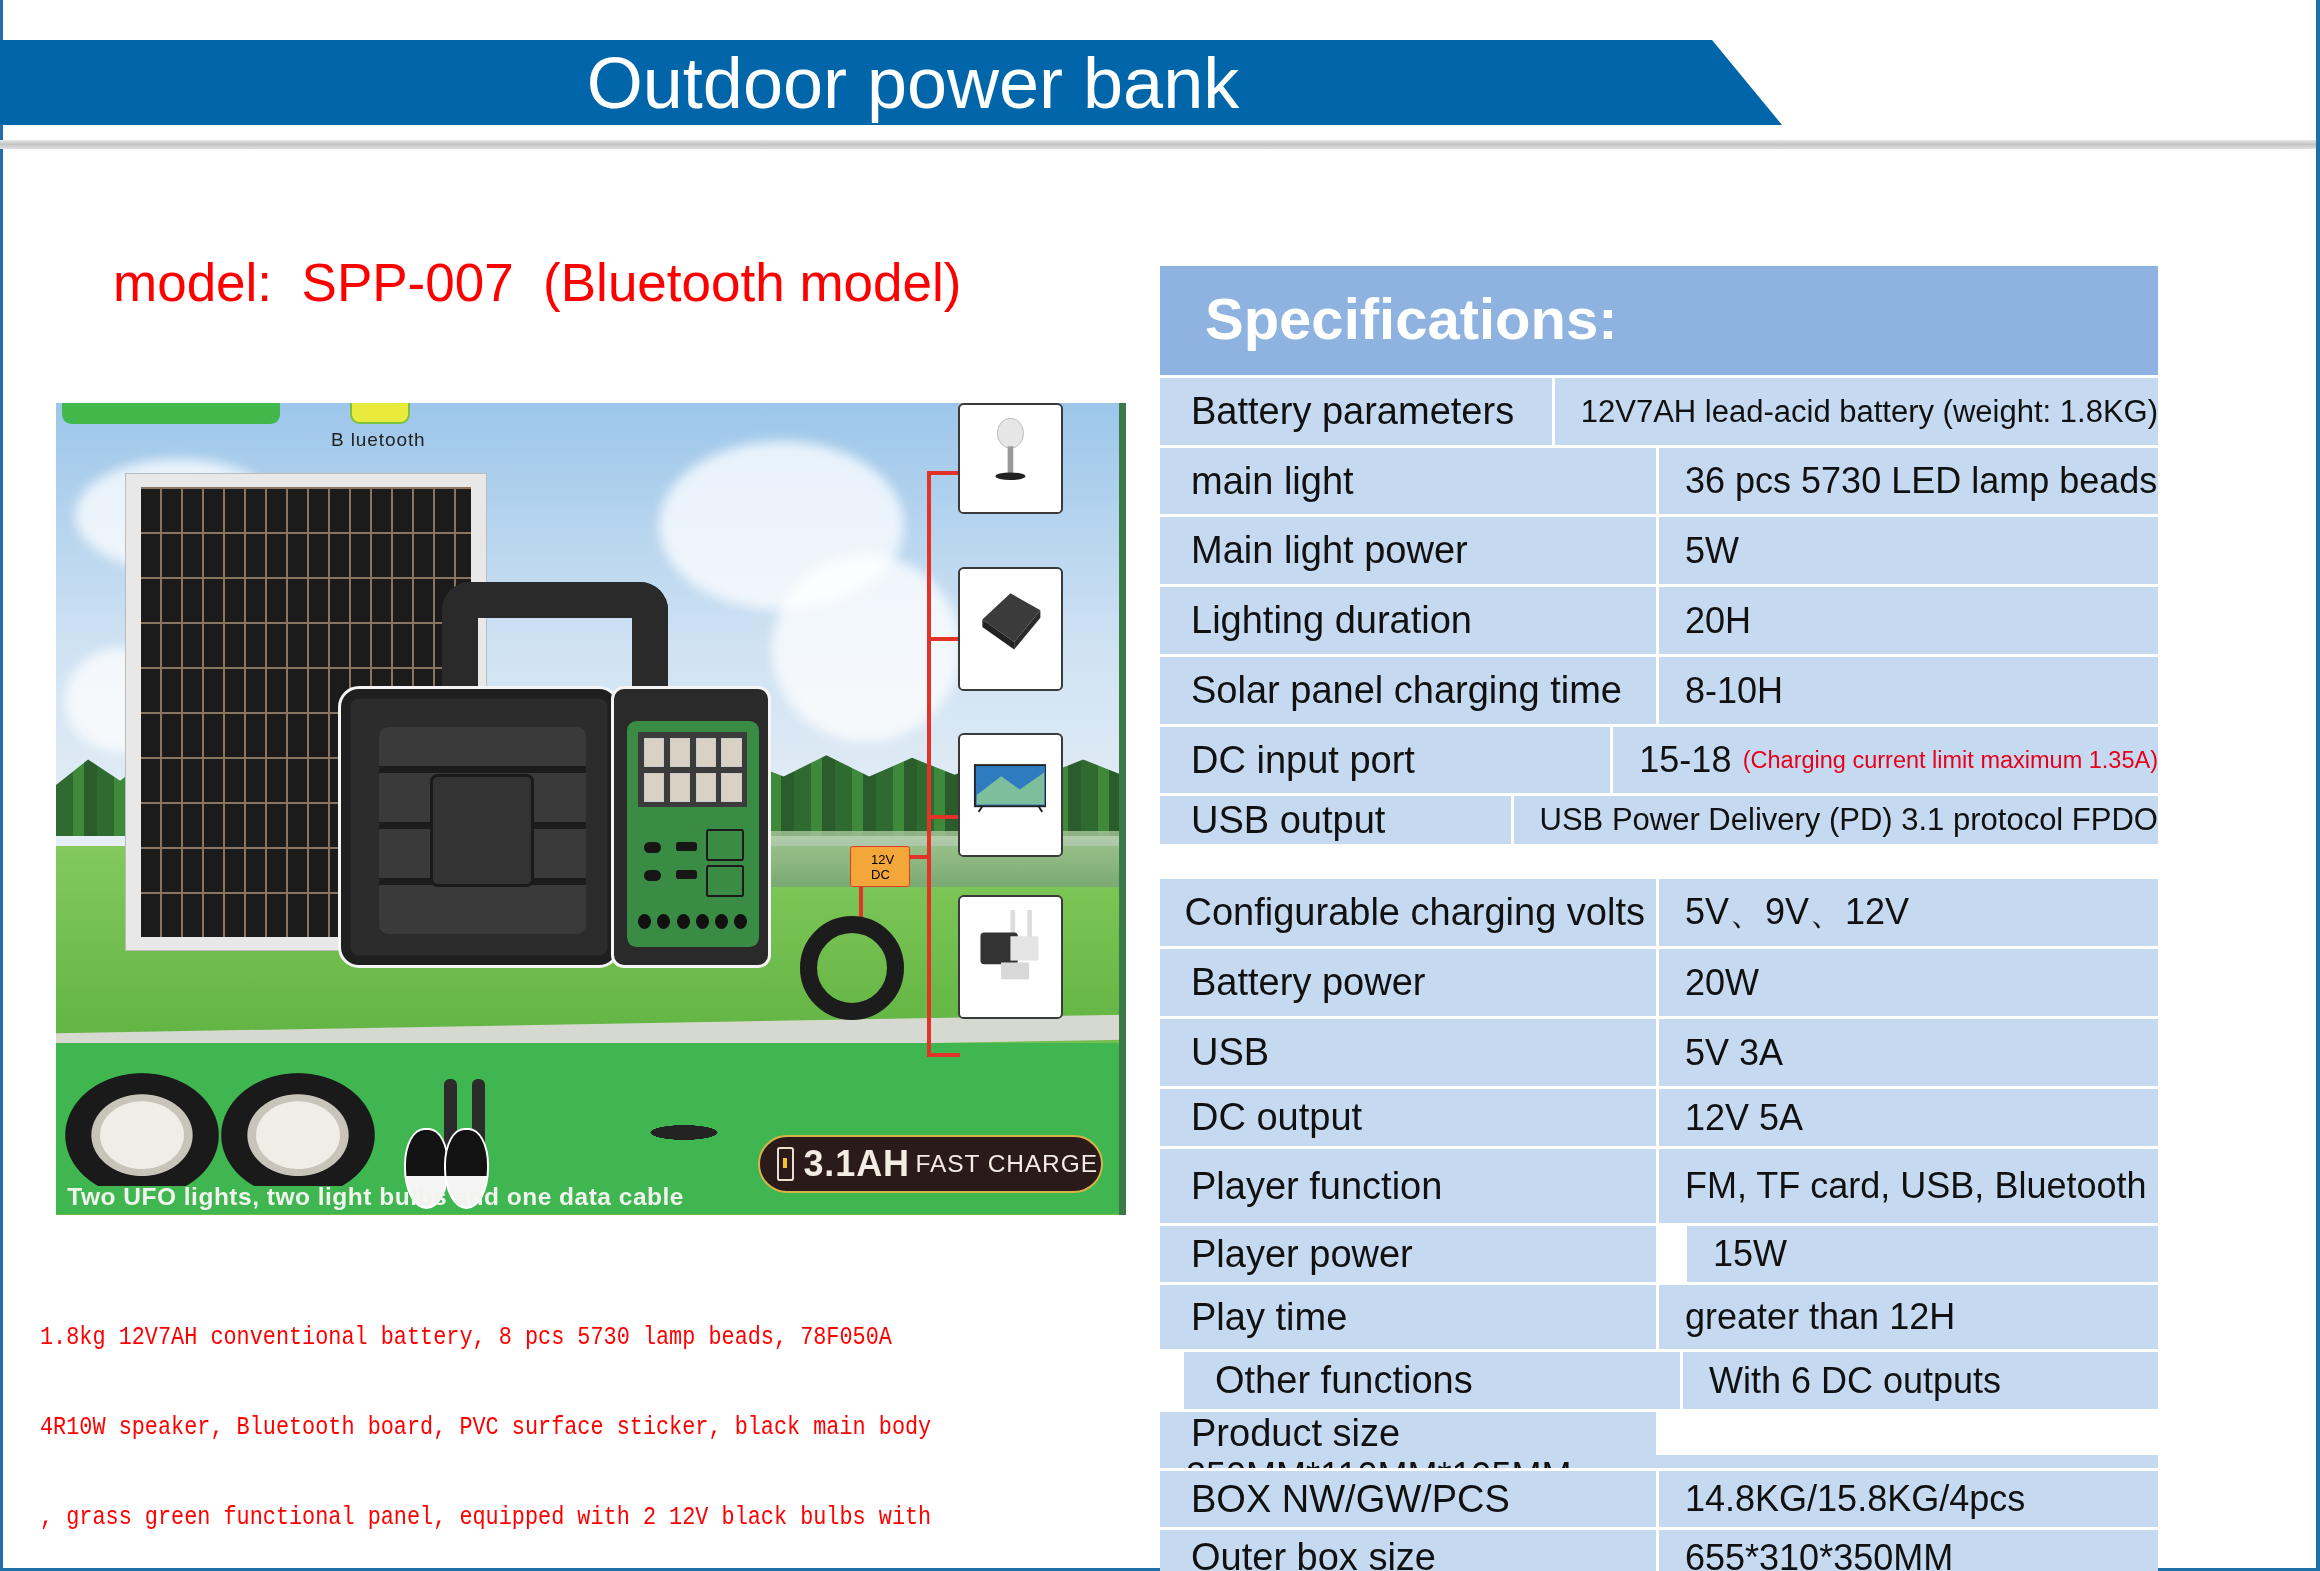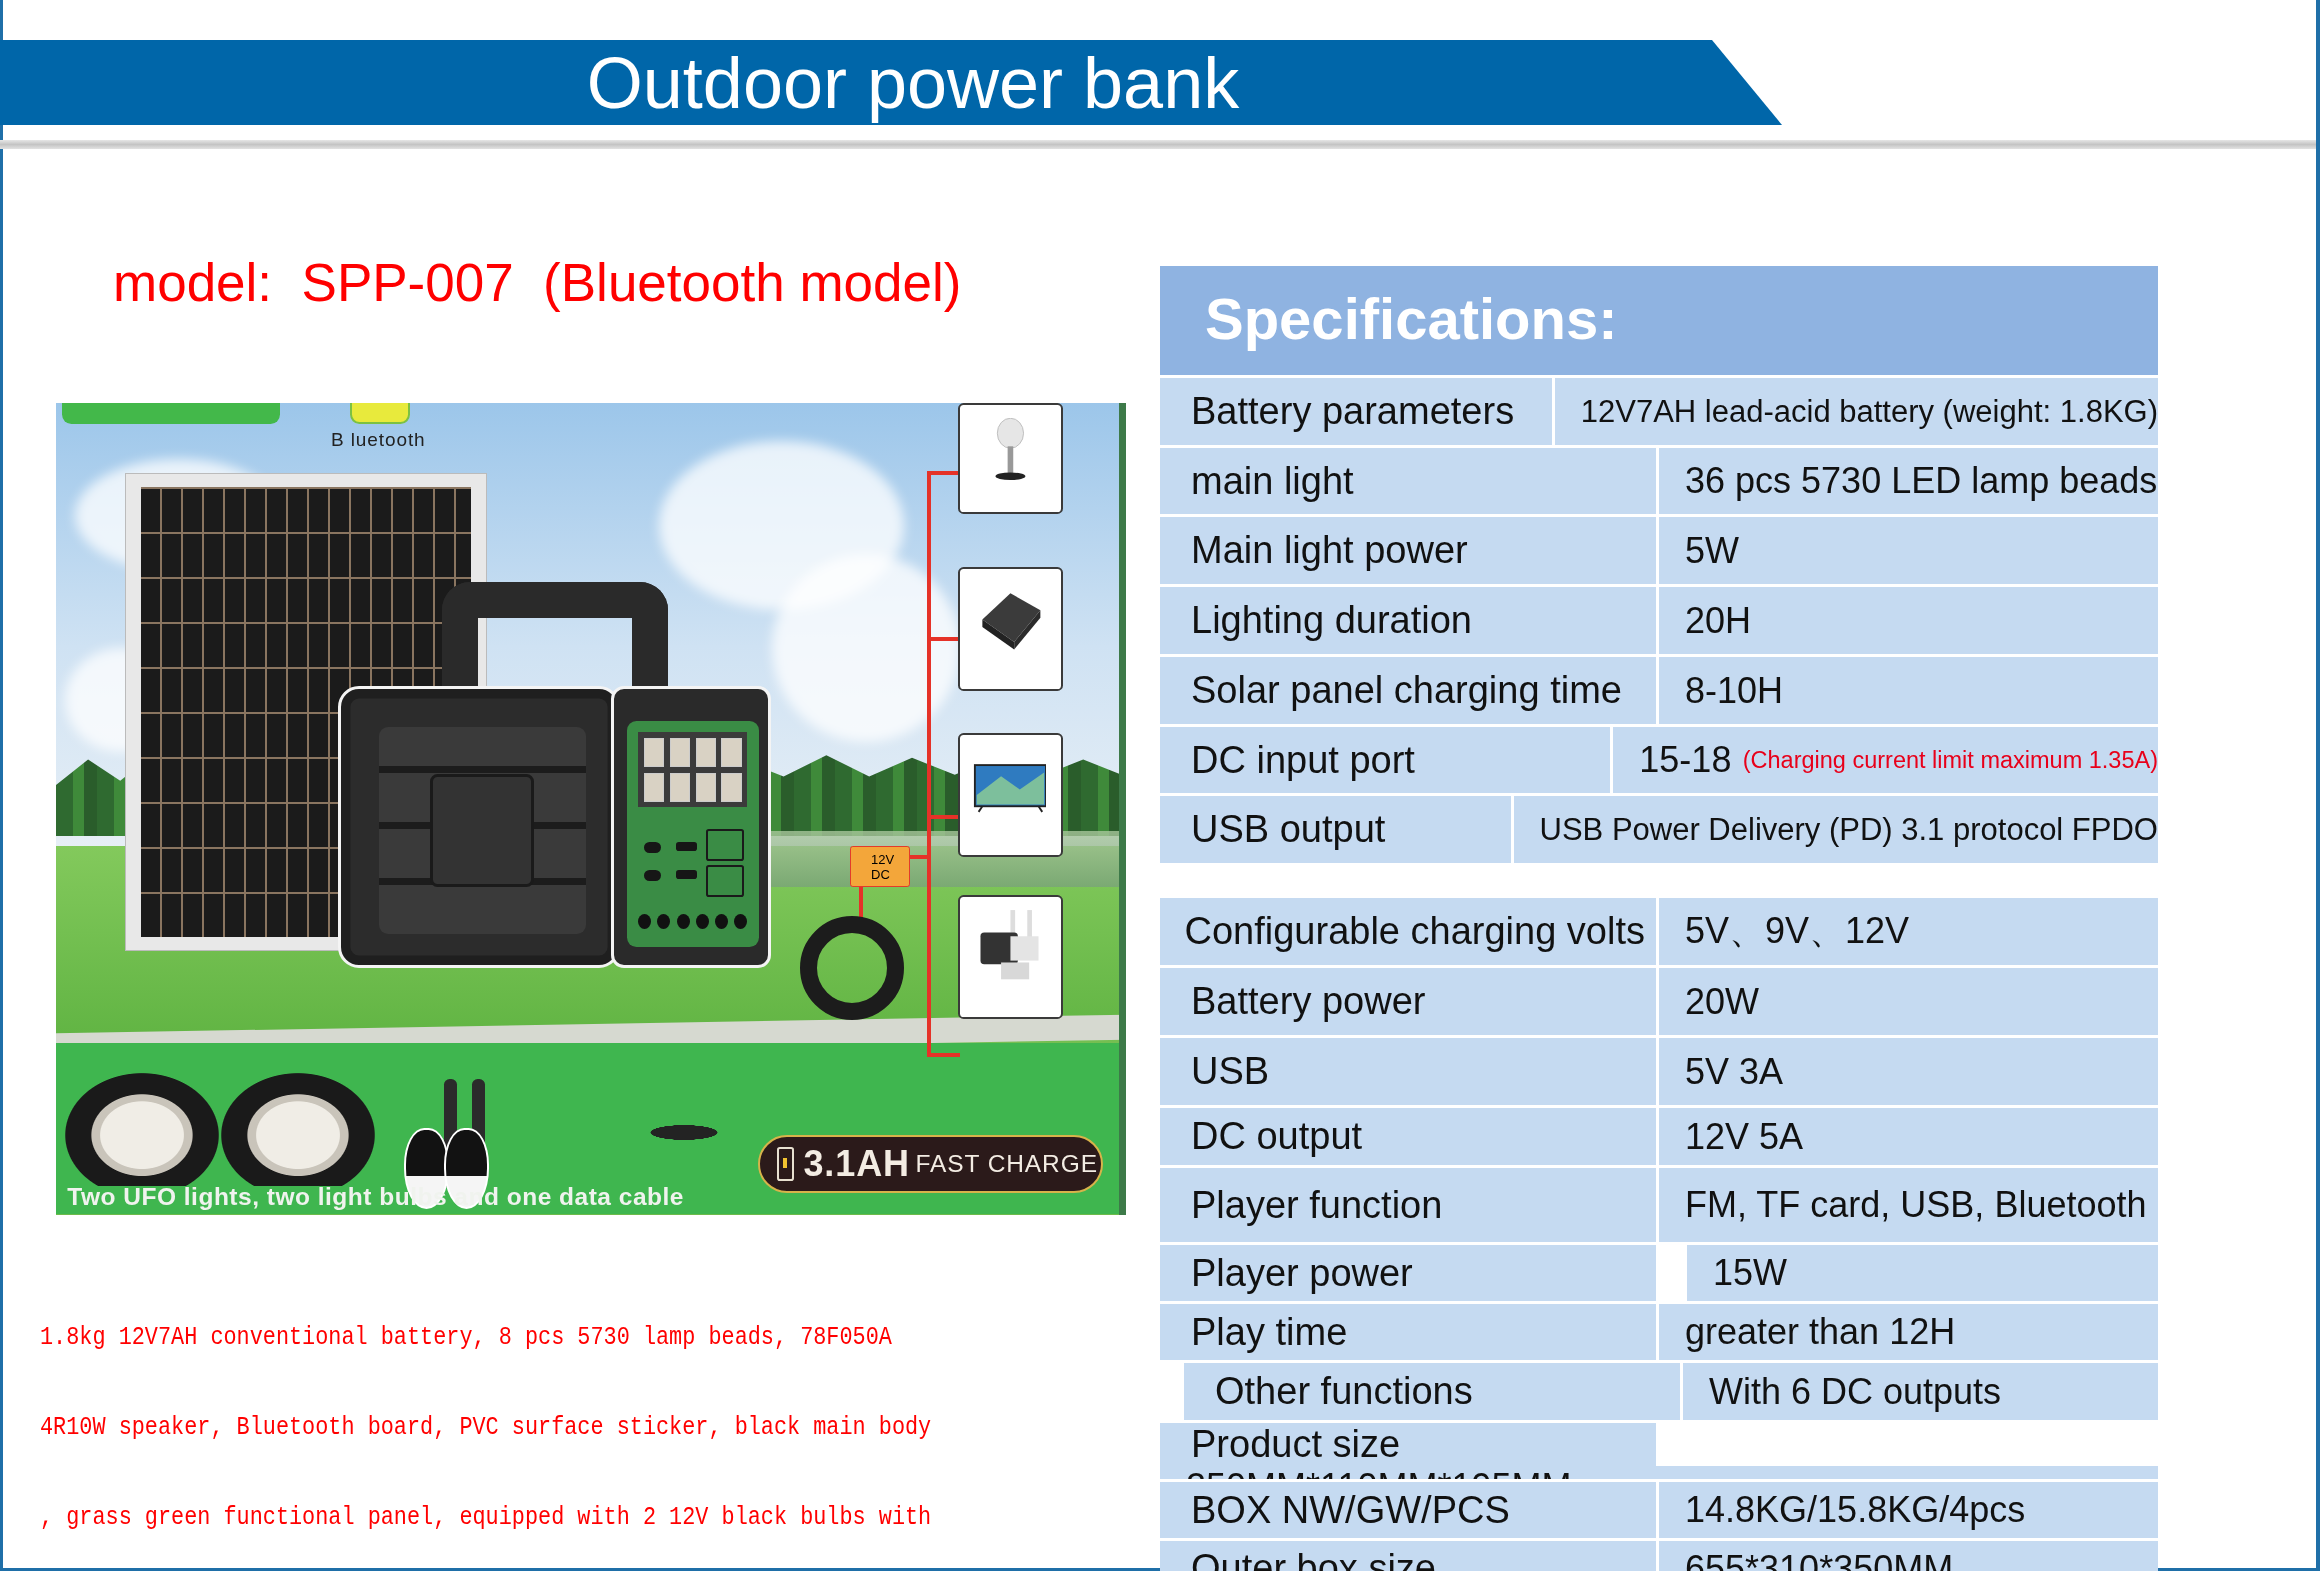--- a/index.html
+++ b/index.html
@@ -388,21 +388,21 @@
     <div class="spec-key">Solar panel charging time</div>
     <div class="spec-val">8-10H</div>
   </div>
   <div class="spec-row" style="height:69px;">
     <div class="spec-key">DC input port</div>
     <div class="spec-val">
       <span>15-18</span>
       <span class="note">(Charging current limit maximum 1.35A)</span>
     </div>
   </div>
-  <div class="spec-row" style="height:70px;">
+  <div class="spec-row" style="height:51px;">
     <div class="spec-key">USB output</div>
     <div class="spec-val small">USB Power Delivery (PD) 3.1 protocol FPDO</div>
   </div>
   <div class="spec-row" style="height:70px;margin-top:32px;">
     <div class="spec-key" style="padding-left:24.5px;">Configurable charging volts</div>
     <div class="spec-val">5V、9V、12V</div>
   </div>
   <div class="spec-row" style="height:70px;">
     <div class="spec-key">Battery power</div>
     <div class="spec-val">20W</div>
@@ -416,21 +416,21 @@
     <div class="spec-val">12V  5A</div>
   </div>
   <div class="spec-row" style="height:77px;">
     <div class="spec-key">Player function</div>
     <div class="spec-val">FM, TF card, USB, Bluetooth</div>
   </div>
   <div class="spec-row" style="height:59px;gap:28px;">
     <div class="spec-key">Player power</div>
     <div class="spec-val">15W</div>
   </div>
-  <div class="spec-row" style="height:59px;">
+  <div class="spec-row" style="height:67px;">
     <div class="spec-key">Play time</div>
     <div class="spec-val">greater than 12H</div>
   </div>
   <div class="spec-row" style="height:60px;padding-left:24px;">
     <div class="spec-key">Other functions</div>
     <div class="spec-val">With 6 DC outputs</div>
   </div>
   <div class="spec-row" style="height:59px;flex-direction:column;">
     <div class="spec-key">Product size</div>
     <div class="spec-val">250MM*110MM*195MM</div>

